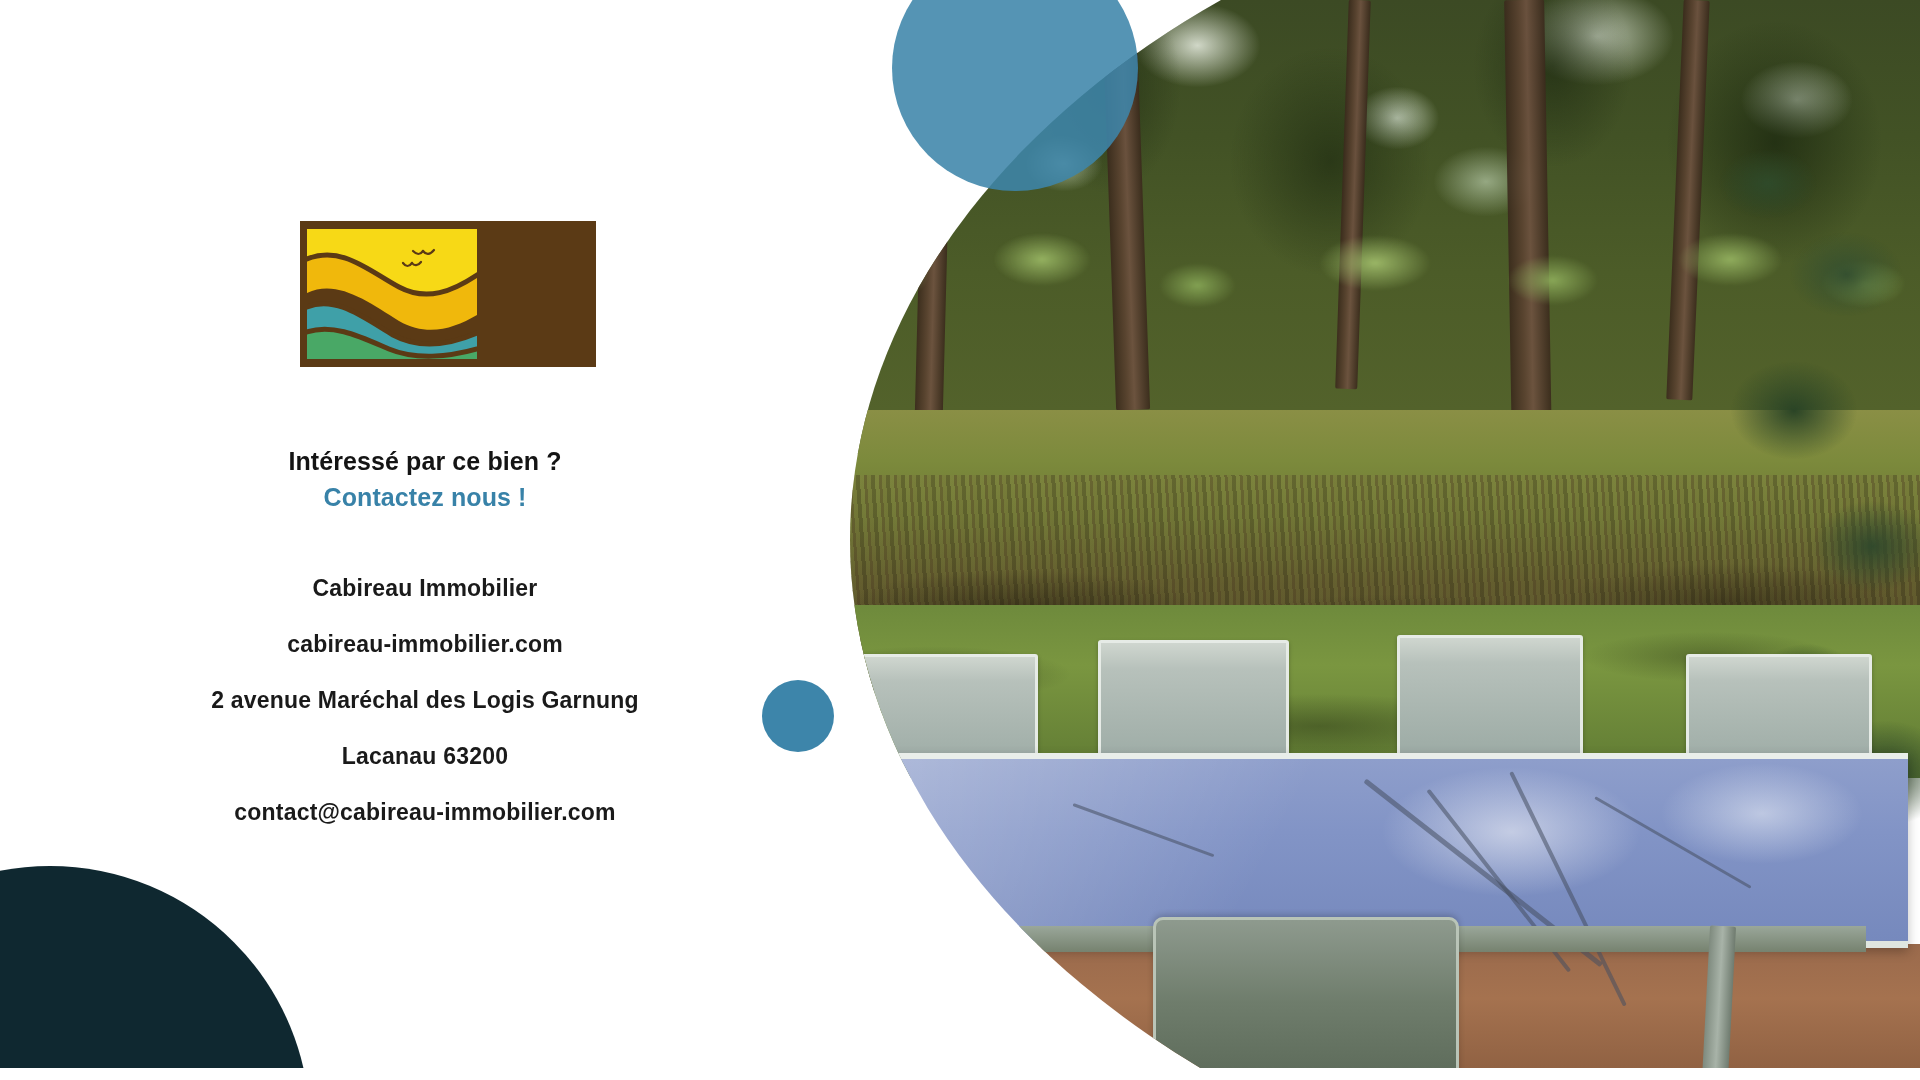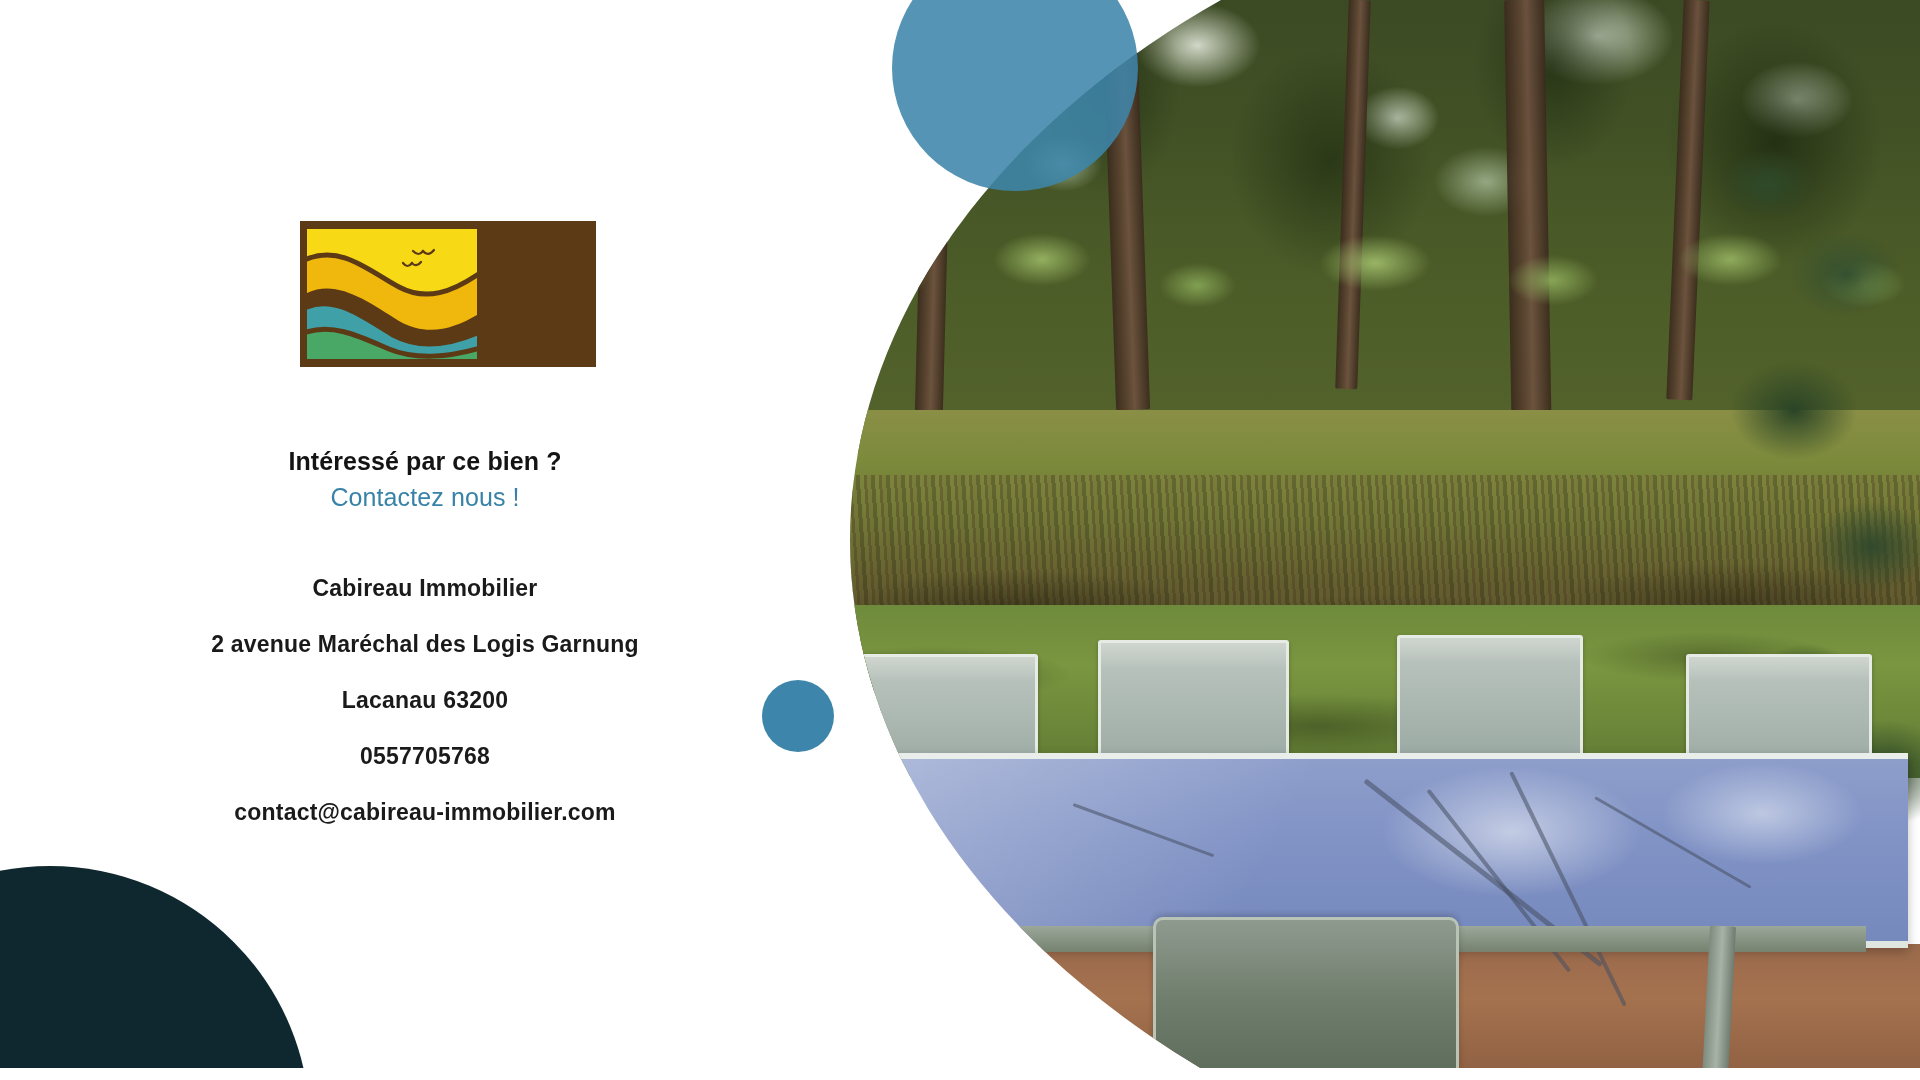--- a/index.html
+++ b/index.html
@@ -282,21 +282,21 @@
     font-weight: 700;
     color: #141414;
     letter-spacing: .1px;
   }
   .subheadline {
     position: absolute;
     left: 0; top: 483px;
     width: 850px;
     text-align: center;
     font-size: 25px;
-    font-weight: 400;
+    font-weight: 700;
     color: #3882a8;
     letter-spacing: .1px;
   }
 
   
   .contact-list {
     position: absolute;
     left: 0; top: 560px;
     width: 850px;
     text-align: center;
@@ -394,20 +394,20 @@
           </g>
         </svg>
       </div>
     </div>
 
     <div class="headline">Intéressé par ce bien ?</div>
     <div class="subheadline">Contactez nous !</div>
 
     <div class="contact-list">
       <div class="contact-line">Cabireau Immobilier</div>
+      <div class="contact-line">cabireau-immobilier.com</div>
       <div class="contact-line">2 avenue Maréchal des Logis Garnung</div>
       <div class="contact-line">Lacanau 63200</div>
-      <div class="contact-line">0557705768</div>
       <div class="contact-line">contact@cabireau-immobilier.com</div>
     </div>
 
   </div>
 </div>
 
 </body></html>

